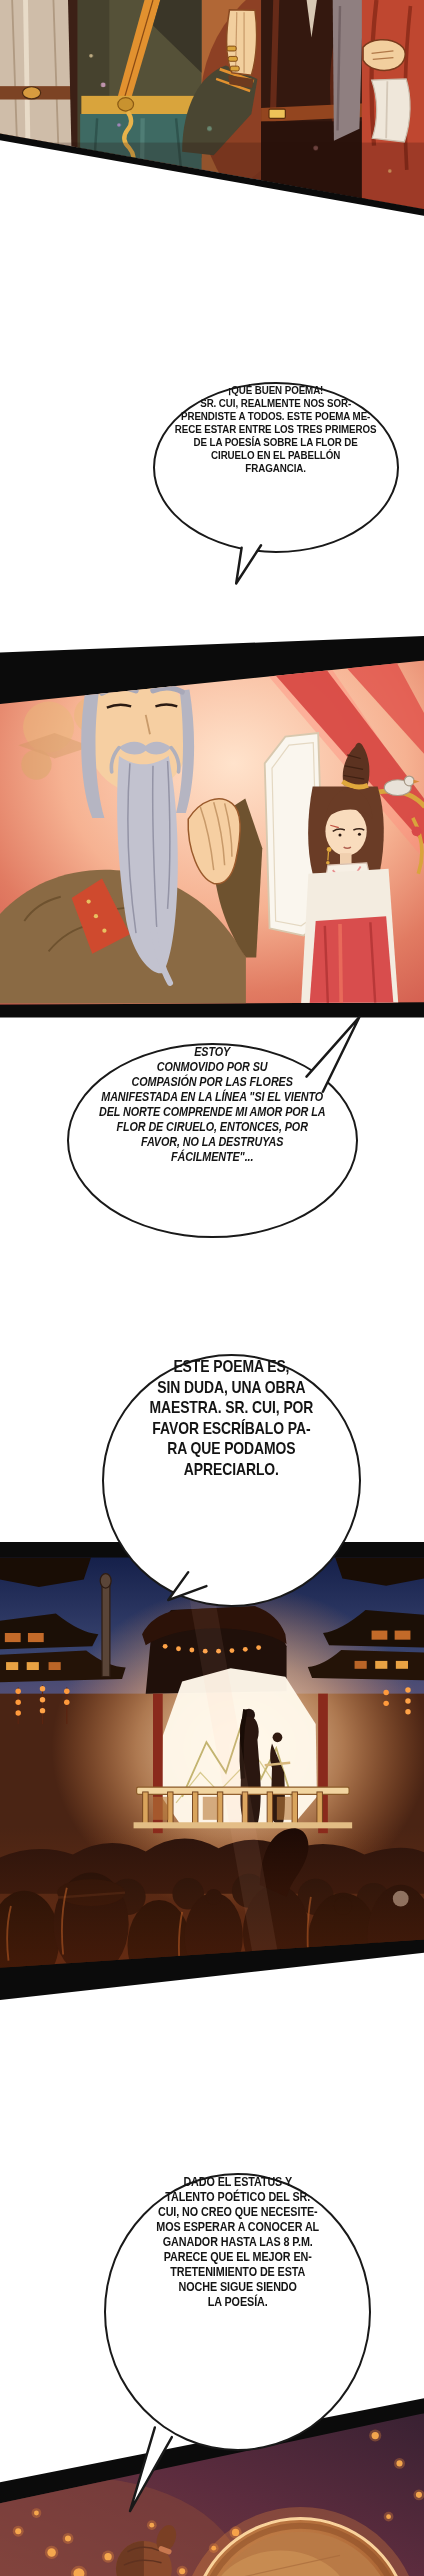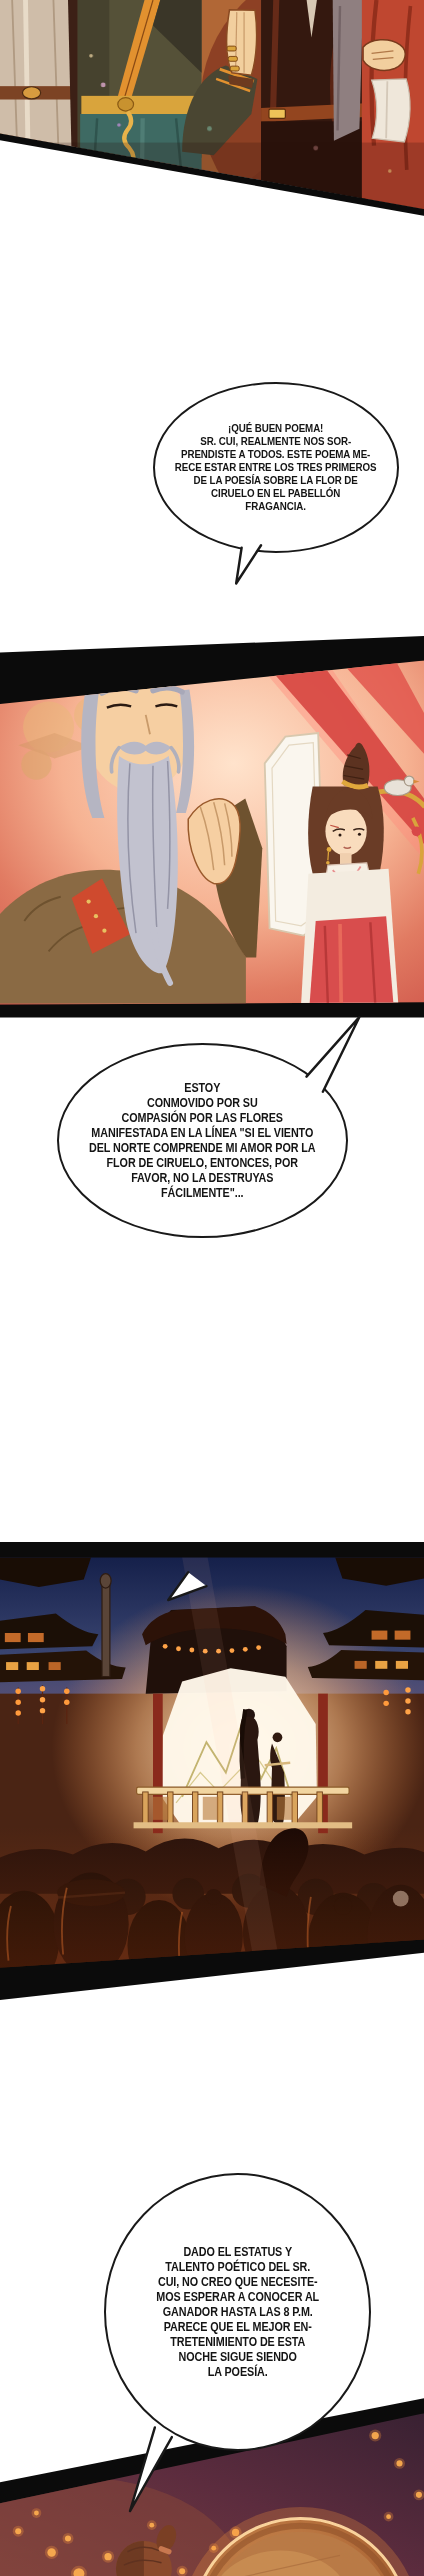--- a/index.html
+++ b/index.html
@@ -1,27 +1,27 @@
 <!DOCTYPE html>
 <html style="font-size:9.7px"><head>
 <meta charset="utf-8">
 <style>
   html,body{margin:0;padding:0;background:#ffffff;}
   .page{position:relative;width:425px;height:2576px;background:#ffffff;overflow:hidden;
         font-family:"Liberation Sans",sans-serif;}
   .panel{position:absolute;left:0;width:425px;margin:0;padding:0;z-index:1;}
   .panel svg{display:block;width:100%;height:100%;}
   .bubble{position:absolute;background:#ffffff;border:2.4px solid #191919;border-radius:50%;
-          display:flex;align-items:center;justify-content:center;z-index:5;box-sizing:border-box;}
+          display:flex;align-items:flex-start;justify-content:center;z-index:5;box-sizing:border-box;}
   .bubble-text{text-align:center;font-weight:700;color:#141414;transform:scaleX(.85);
                white-space:nowrap;letter-spacing:-0.1px;}
   .bubble-text span{display:block;}
   .b1{left:153px;top:382px;width:246px;height:171px;}
   .b1 .bubble-text{font-size:11.5px;line-height:13px;}
-  .b2{left:57px;top:1043px;width:291px;height:195px;}
+  .b2{left:67px;top:1043px;width:291px;height:195px;font-style:italic;}
   .b2 .bubble-text{font-size:12.7px;line-height:15px;}
   .b3{left:102px;top:1354px;width:259px;height:253px;}
   .b3 .bubble-text{font-size:16.4px;line-height:20.6px;}
   .b4{left:104px;top:2173px;width:267px;height:278px;}
   .b4 .bubble-text{font-size:12.7px;line-height:15px;}
   .tails{position:absolute;left:0;top:0;z-index:6;pointer-events:none;}
 </style>
 </head>
 <body>
 
@@ -458,20 +458,30 @@
       <span>CONMOVIDO POR SU</span>
       <span>COMPASIÓN POR LAS FLORES</span>
       <span>MANIFESTADA EN LA LÍNEA "SI EL VIENTO</span>
       <span>DEL NORTE COMPRENDE MI AMOR POR LA</span>
       <span>FLOR DE CIRUELO, ENTONCES, POR</span>
       <span>FAVOR, NO LA DESTRUYAS</span>
       <span>FÁCILMENTE"...</span>
     </div>
   </div>
 
+  <div class="bubble b3">
+    <div class="bubble-text">
+      <span>ESTE POEMA ES,</span>
+      <span>SIN DUDA, UNA OBRA</span>
+      <span>MAESTRA. SR. CUI, POR</span>
+      <span>FAVOR ESCRÍBALO PA-</span>
+      <span>RA QUE PODAMOS</span>
+      <span>APRECIARLO.</span>
+    </div>
+  </div>
 
   <div class="bubble b4">
     <div class="bubble-text">
       <span>DADO EL ESTATUS Y</span>
       <span>TALENTO POÉTICO DEL SR.</span>
       <span>CUI, NO CREO QUE NECESITE-</span>
       <span>MOS ESPERAR A CONOCER AL</span>
       <span>GANADOR HASTA LAS 8 P.M.</span>
       <span>PARECE QUE EL MEJOR EN-</span>
       <span>TRETENIMIENTO DE ESTA</span>

